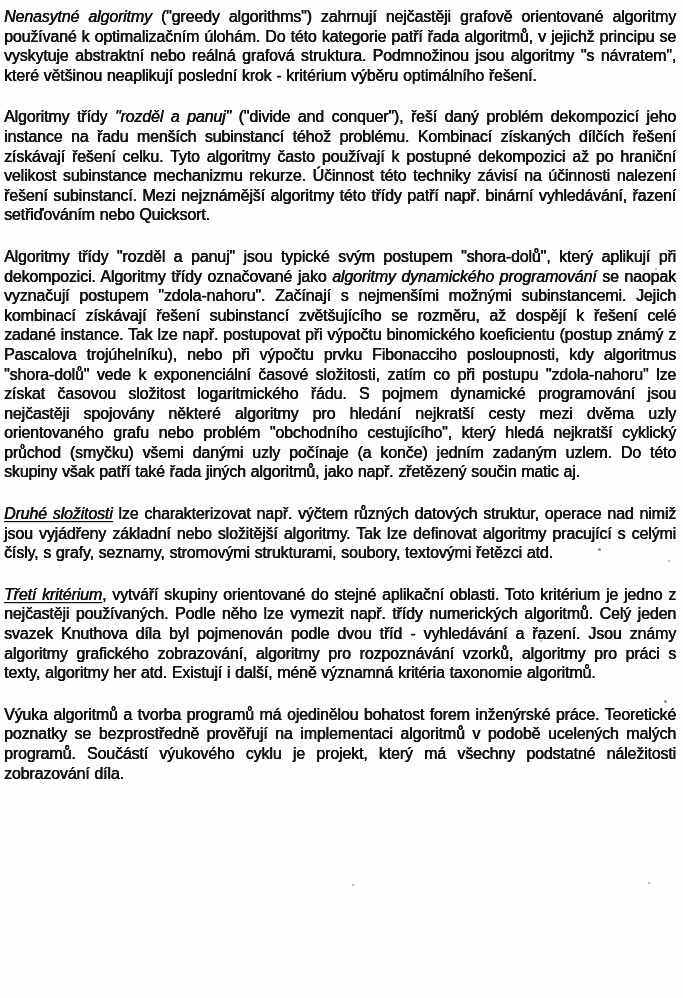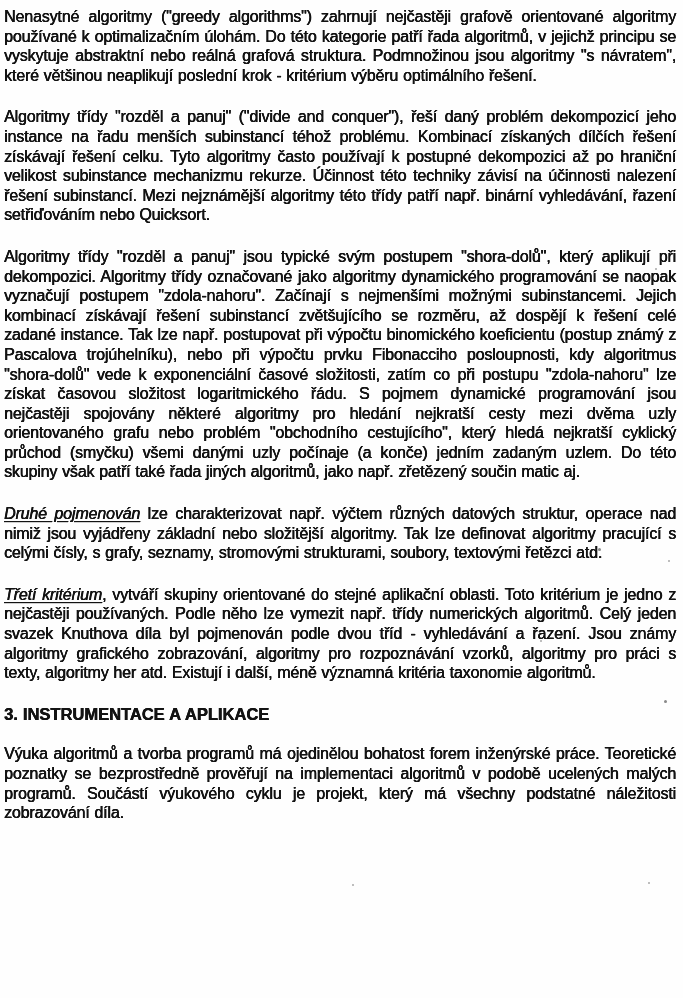--- a/index.html
+++ b/index.html
@@ -35,21 +35,21 @@
   }
   .para:last-child { margin-bottom: 0; }
   .heading {
     font-weight: bold;
     text-align: left;
     margin: 2px 0 20px 0;
     font-size: 16.5px;
     letter-spacing: 0;
   }
   .seg-normal { font-style: normal; }
-  .seg-italic { }
+  .seg-italic { font-style: italic; }
   .seg-italic-underline {
     font-style: italic;
     text-decoration: underline;
     text-underline-offset: 2px;
   }
   
   .speckle {
     position: absolute;
     background: #2a2a2a;
     border-radius: 50%;
@@ -62,25 +62,24 @@
 <body>
 
 <div class="page">
 
   <p class="para"><span class="seg-italic">Nenasytné algoritmy</span><span class="seg-normal"> ("greedy algorithms") zahrnují nejčastěji grafově orientované algoritmy používané k optimalizačním úlohám. Do této kategorie patří řada algoritmů, v jejichž principu se vyskytuje abstraktní nebo reálná grafová struktura. Podmnožinou jsou algoritmy "s návratem", které většinou neaplikují poslední krok - kritérium výběru optimálního řešení.</span></p>
 
   <p class="para"><span class="seg-normal">Algoritmy třídy </span><span class="seg-italic">"rozděl a panuj"</span><span class="seg-normal"> ("divide and conquer"), řeší daný problém dekompozicí jeho instance na řadu menších subinstancí téhož problému. Kombinací získaných dílčích řešení získávají řešení celku. Tyto algoritmy často používají k postupné dekompozici až po hraniční velikost subinstance mechanizmu rekurze. Účinnost této techniky závisí na účinnosti nalezení řešení subinstancí. Mezi nejznámější algoritmy této třídy patří např. binární vyhledávání, řazení setřiďováním nebo Quicksort.</span></p>
 
   <p class="para"><span class="seg-normal">Algoritmy třídy "rozděl a panuj" jsou typické svým postupem "shora-dolů", který aplikují při dekompozici. Algoritmy třídy označované jako </span><span class="seg-italic">algoritmy dynamického programování</span><span class="seg-normal"> se naopak vyznačují postupem "zdola-nahoru". Začínají s nejmenšími možnými subinstancemi. Jejich kombinací získávají řešení subinstancí zvětšujícího se rozměru, až dospějí k řešení celé zadané instance. Tak lze např. postupovat při výpočtu binomického koeficientu (postup známý z Pascalova trojúhelníku), nebo při výpočtu prvku Fibonacciho posloupnosti, kdy algoritmus "shora-dolů" vede k exponenciální časové složitosti, zatím co při postupu "zdola-nahoru" lze získat časovou složitost logaritmického řádu. S pojmem dynamické programování jsou nejčastěji spojovány některé algoritmy pro hledání nejkratší cesty mezi dvěma uzly orientovaného grafu nebo problém "obchodního cestujícího", který hledá nejkratší cyklický průchod (smyčku) všemi danými uzly počínaje (a konče) jedním zadaným uzlem. Do této skupiny však patří také řada jiných algoritmů, jako např. zřetězený součin matic aj.</span></p>
 
-  <p class="para"><span class="seg-italic-underline">Druhé pojmenován</span><span class="seg-normal"> lze charakterizovat např. výčtem různých datových struktur, operace nad nimiž jsou vyjádřeny základní nebo složitější algoritmy. Tak lze definovat algoritmy pracující s celými čísly, s grafy, seznamy, stromovými strukturami, soubory, textovými řetězci atd.</span></p>
+  <p class="para"><span class="seg-italic-underline">Druhé složitosti</span><span class="seg-normal"> lze charakterizovat např. výčtem různých datových struktur, operace nad nimiž jsou vyjádřeny základní nebo složitější algoritmy. Tak lze definovat algoritmy pracující s celými čísly, s grafy, seznamy, stromovými strukturami, soubory, textovými řetězci atd.</span></p>
 
   <p class="para"><span class="seg-italic-underline">Třetí kritérium</span><span class="seg-normal">, vytváří skupiny orientované do stejné aplikační oblasti. Toto kritérium je jedno z nejčastěji používaných. Podle něho lze vymezit např. třídy numerických algoritmů. Celý jeden svazek Knuthova díla byl pojmenován podle dvou tříd - vyhledávání a řazení. Jsou známy algoritmy grafického zobrazování, algoritmy pro rozpoznávání vzorků, algoritmy pro práci s texty, algoritmy her atd. Existují i další, méně významná kritéria taxonomie algoritmů.</span></p>
 
-  <h2 class="heading">3. INSTRUMENTACE A APLIKACE</h2>
 
   <p class="para"><span class="seg-normal">Výuka algoritmů a tvorba programů má ojedinělou bohatost forem inženýrské práce. Teoretické poznatky se bezprostředně prověřují na implementaci algoritmů v podobě ucelených malých programů. Součástí výukového cyklu je projekt, který má všechny podstatné náležitosti zobrazování díla.</span></p>
 
   <div class="speckle sp-b" style="left:470px; top:116px;"></div>
   <div class="speckle sp-a" style="left:420px; top:274px;"></div>
   <div class="speckle sp-b" style="left:655px; top:268px;"></div>
   <div class="speckle sp-b" style="left:612px; top:356px;"></div>
   <div class="speckle sp-a" style="left:598px; top:548px;"></div>
   <div class="speckle sp-b" style="left:668px; top:560px;"></div>
   <div class="speckle sp-b" style="left:540px; top:640px;"></div>

